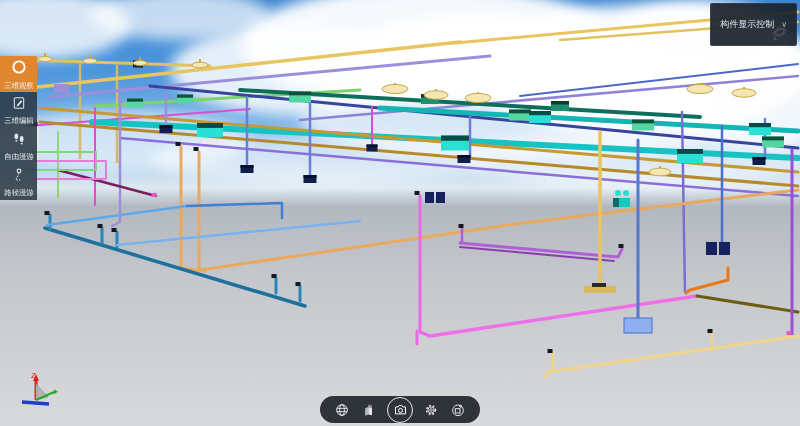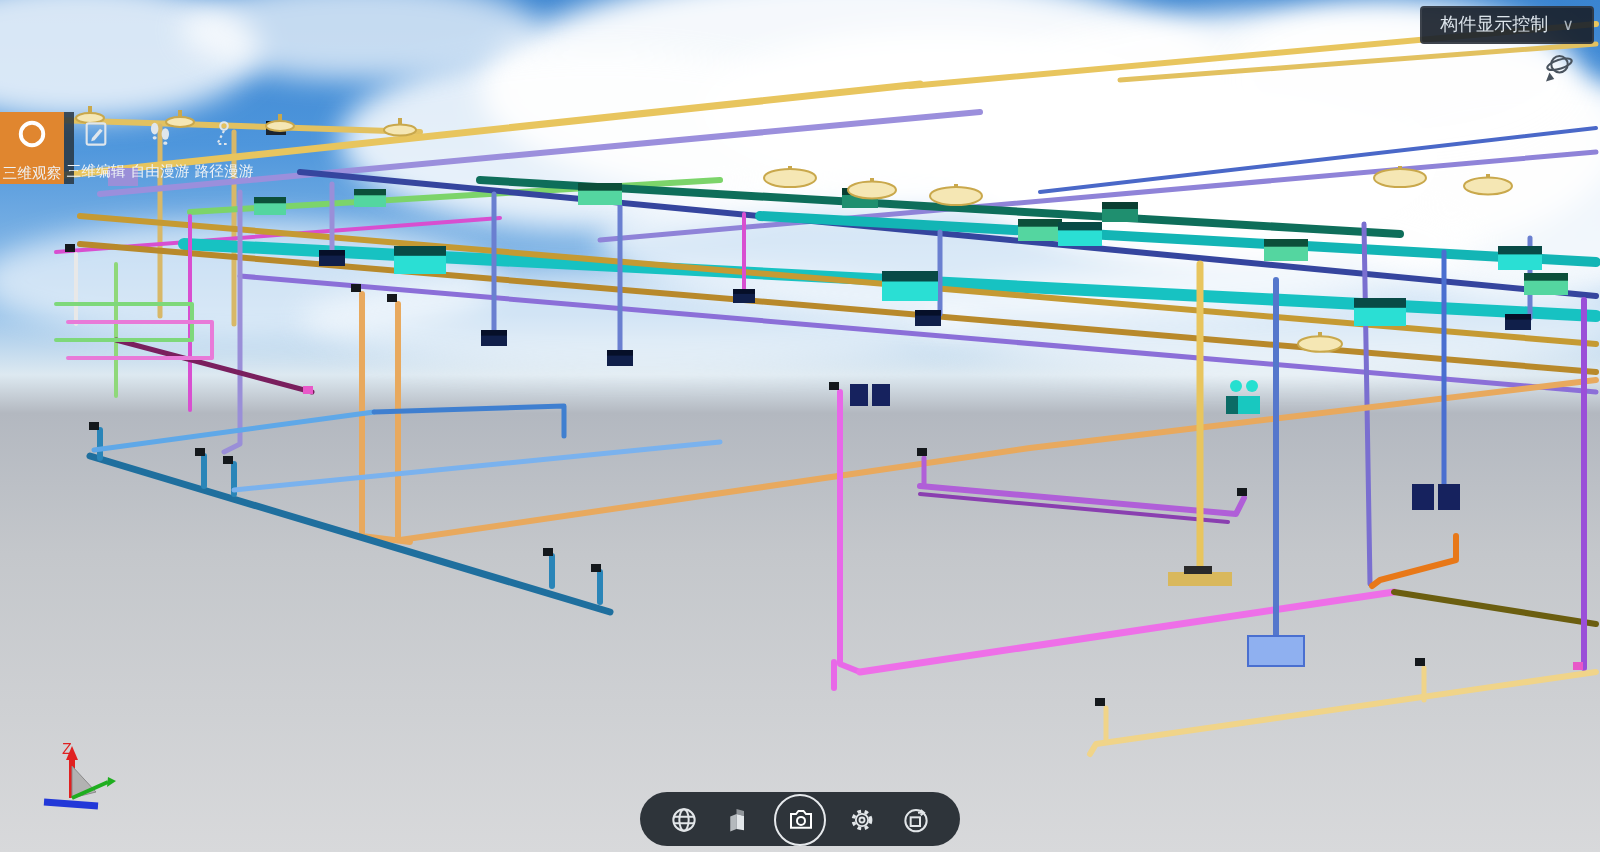--- a/index.html
+++ b/index.html
@@ -1,29 +1,29 @@
 <!DOCTYPE html>
 <html><head>
 <meta charset="utf-8">
 <style>
   html,body{margin:0;padding:0;background:#222;}
   .stage{position:relative;width:800px;height:426px;overflow:hidden;
          font-family:"Liberation Sans",sans-serif;user-select:none;}
   .stage svg.scene{position:absolute;inset:0;display:block;}
 
   
-  .sidebar{position:absolute;left:0;top:56px;width:37px;display:flex;flex-direction:row;
+  .sidebar{position:absolute;left:0;top:56px;width:37px;display:flex;flex-direction:column;
            background:rgba(40,53,64,.85);z-index:5;}
   .side-item{height:36px;display:flex;flex-direction:column;align-items:center;justify-content:center;
              gap:2px;color:#eef2f5;cursor:pointer;}
   .side-item.active{background:#e0862f;}
   .side-item .lbl{font-size:8px;line-height:8px;white-space:nowrap;transform:scale(.92);}
 
   
-  .display-ctl{position:absolute;top:3px;right:3px;height:17px;padding:0 9px;z-index:5;
+  .display-ctl{position:absolute;top:3px;right:3px;height:17px;padding:12px 9px;z-index:5;
                background:rgba(26,34,44,.92);border:1px solid rgba(255,255,255,.08);border-radius:2px;
                color:#dde5ec;font-size:9px;display:flex;align-items:center;gap:7px;cursor:pointer;}
   .display-ctl .chev{font-size:8px;color:#aab4bd;}
   .nav-gizmo{position:absolute;top:25px;right:12px;width:18px;height:18px;z-index:5;cursor:pointer;}
 
   
   .toolbar{position:absolute;left:50%;bottom:3px;transform:translateX(-50%);height:27px;z-index:5;
            background:rgba(32,38,45,.92);border-radius:14px;display:flex;align-items:center;
            gap:9px;padding:0 13px;}
   .tool-btn{width:18px;height:18px;display:flex;align-items:center;justify-content:center;cursor:pointer;}

